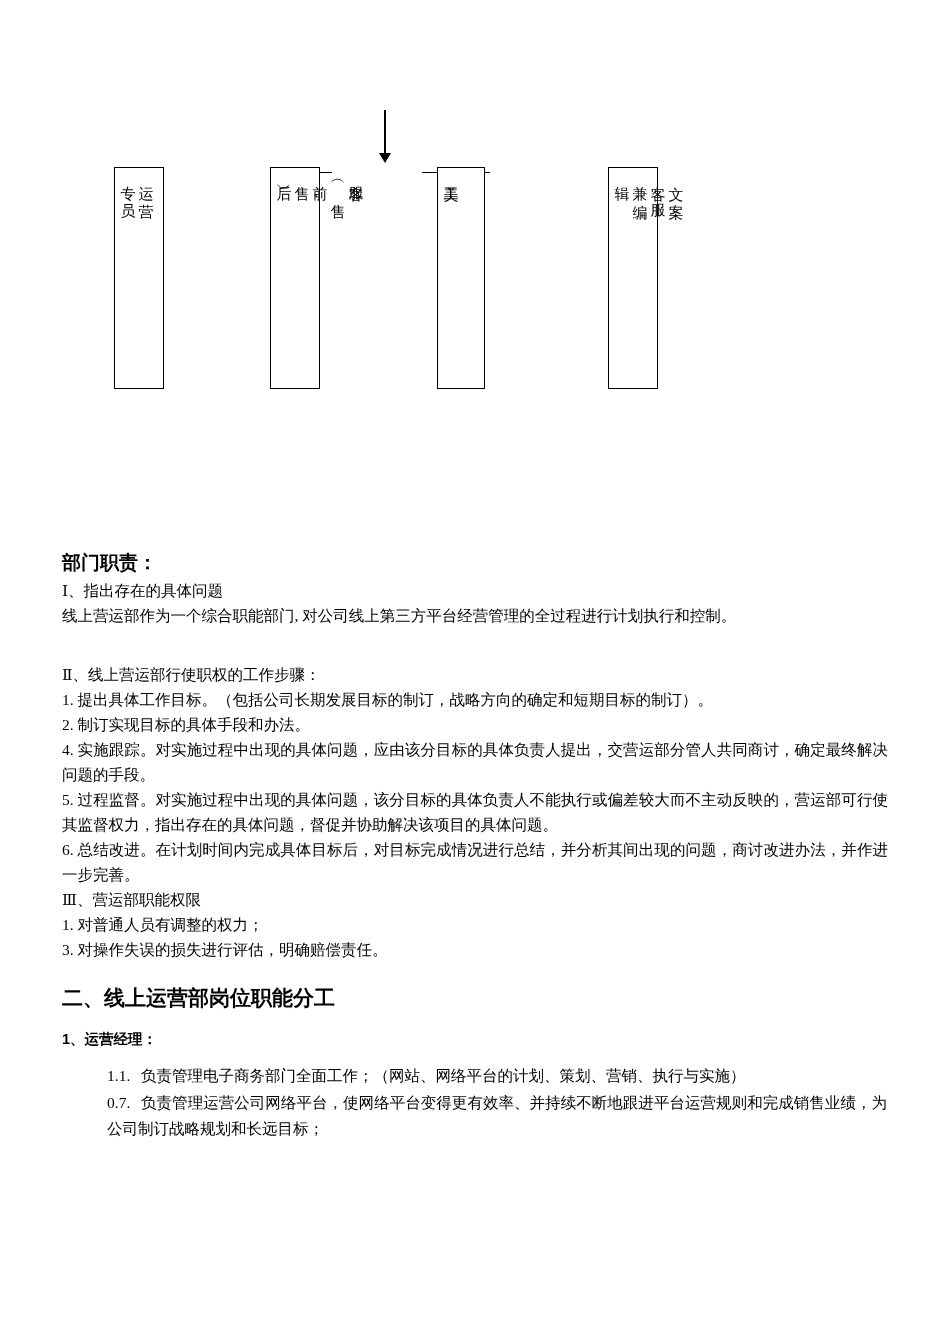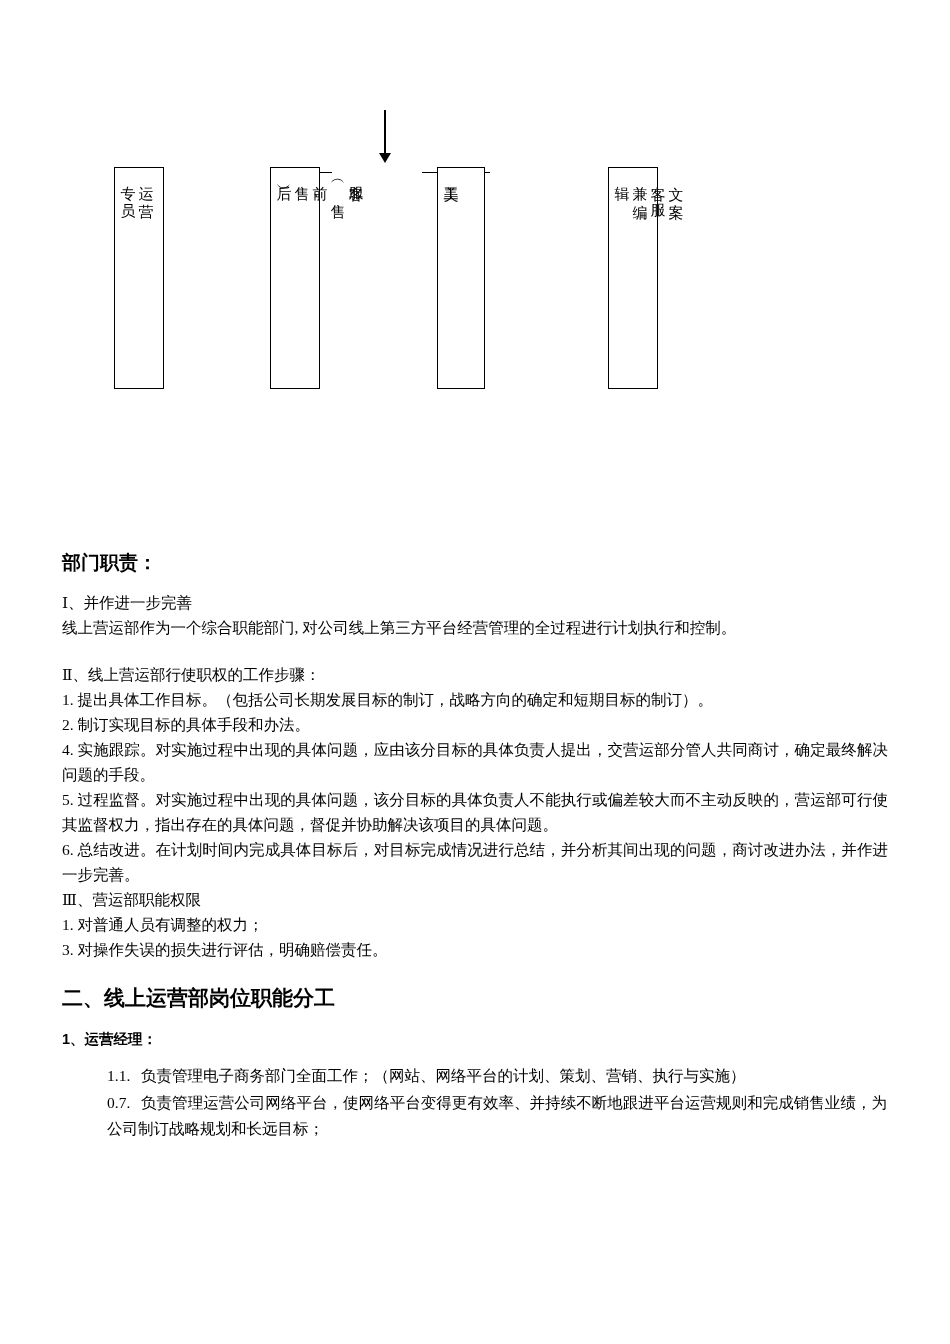--- a/index.html
+++ b/index.html
@@ -80,41 +80,41 @@
   .box-4 { left: 546px; width: 50px;  height: 165px; }
 
   
   .box-1, .box-2, .box-3, .box-4 { height: 222px; }
 
   
   h2.section-title {
     font-family: "Liberation Sans", "DejaVu Sans", sans-serif;
     font-size: 19px;
     font-weight: bold;
-    margin: 40px 0 14px 0;
+    margin: 40px 0 2px 0;
   }
   h2.section-title-2 {
     font-family: Liberation Serif, serif;
     font-size: 21px;
     font-weight: bold;
     margin: 22px 0 18px 0;
   }
   h3.sub-title {
     font-family: "Liberation Sans", "DejaVu Sans", sans-serif;
     font-size: 14.5px;
     font-weight: bold;
     margin: 12px 0 14px 0;
   }
   p.body-line {
     font-size: 15.5px;
     line-height: 25px;
     margin: 0;
     text-align: justify;
   }
-  p.gap-before { margin-top: 22px; }
+  p.gap-before { margin-top: 34px; }
   .numbered {
     font-size: 15.5px;
     line-height: 26px;
     margin: 1px;
     padding-left: 44px;
     text-indent: 0;
     text-align: justify;
   }
   .numbered .num { display: inline-block; width: 34px; }
 </style>
@@ -146,21 +146,21 @@
     <div class="box box-4">
       <span class="vlabel">文 案
 客 服
 兼 编
 辑</span>
     </div>
   </div>
 
   <h2 class="section-title">部门职责：</h2>
 
-  <p class="body-line">Ⅰ、并作进一步完善</p>
+  <p class="body-line">Ⅰ、指出存在的具体问题</p>
   <p class="body-line">线上营运部作为一个综合职能部门, 对公司线上第三方平台经营管理的全过程进行计划执行和控制。</p>
 
   <p class="body-line gap-before">Ⅱ、线上营运部行使职权的工作步骤：</p>
 
   <p class="body-line">
     <span>1.</span>
     <span>提出具体工作目标。（包括公司长期发展目标的制订，战略方向的确定和短期目标的制订）。</span>
   </p>
   <p class="body-line">
     <span>2.</span>

